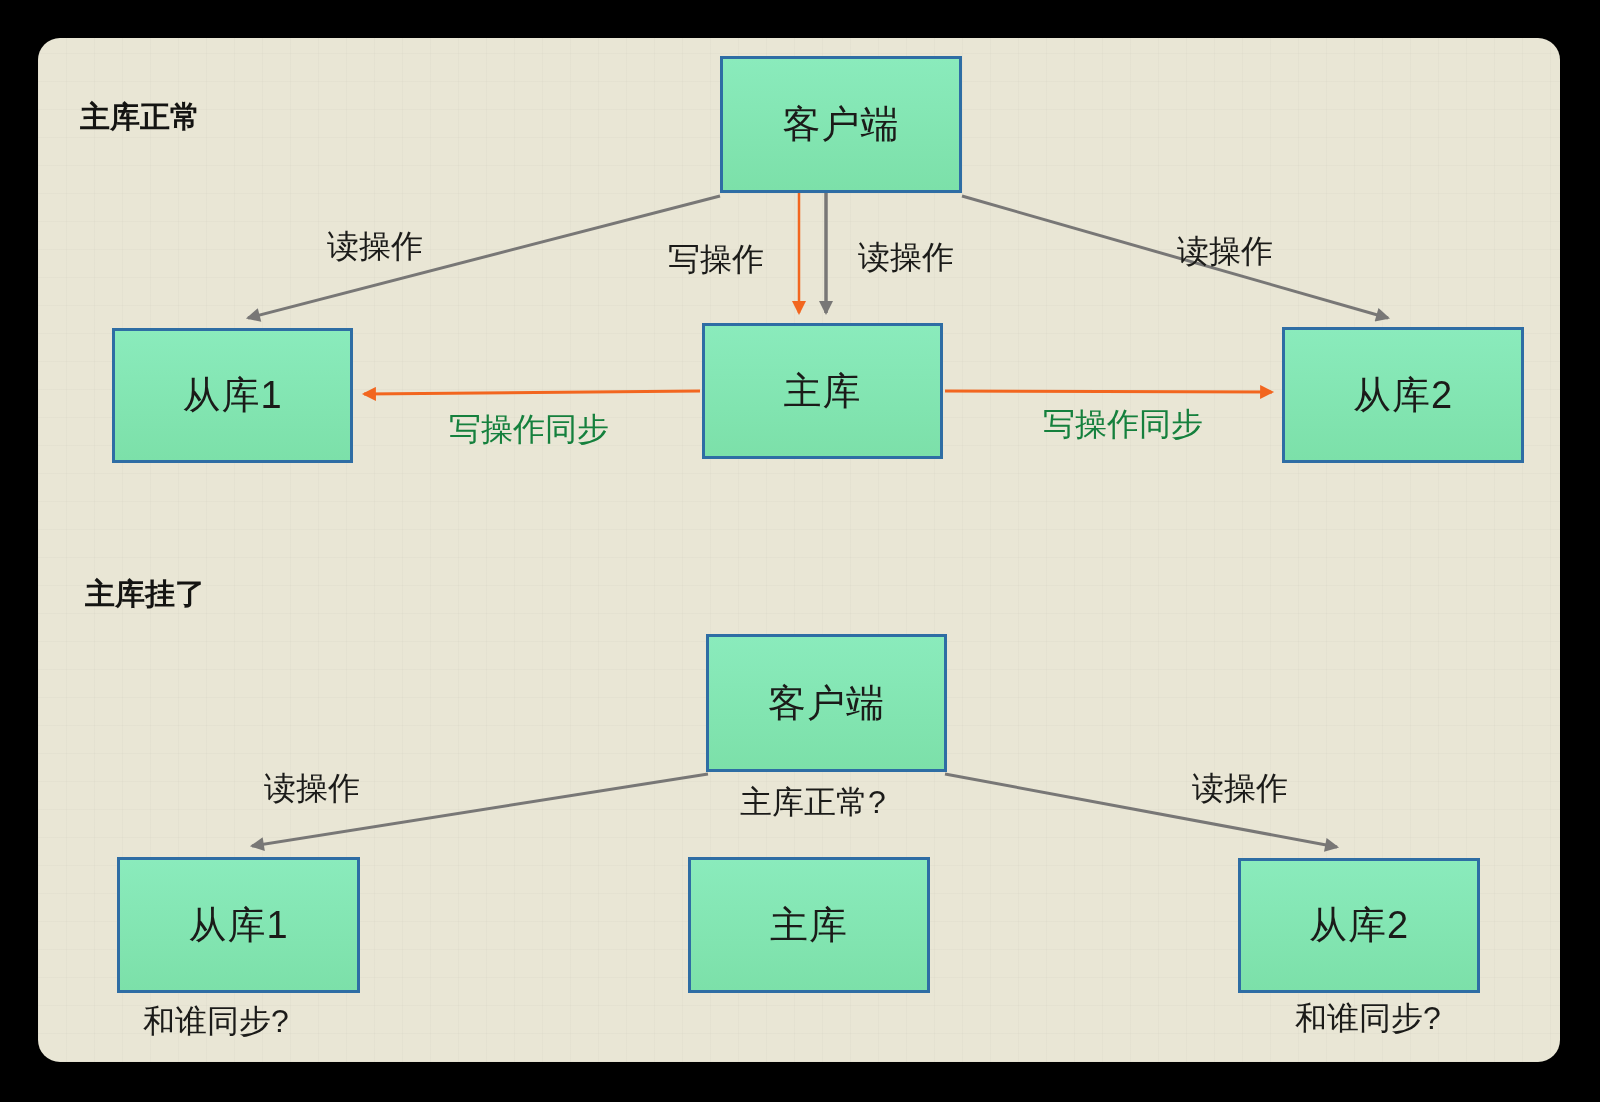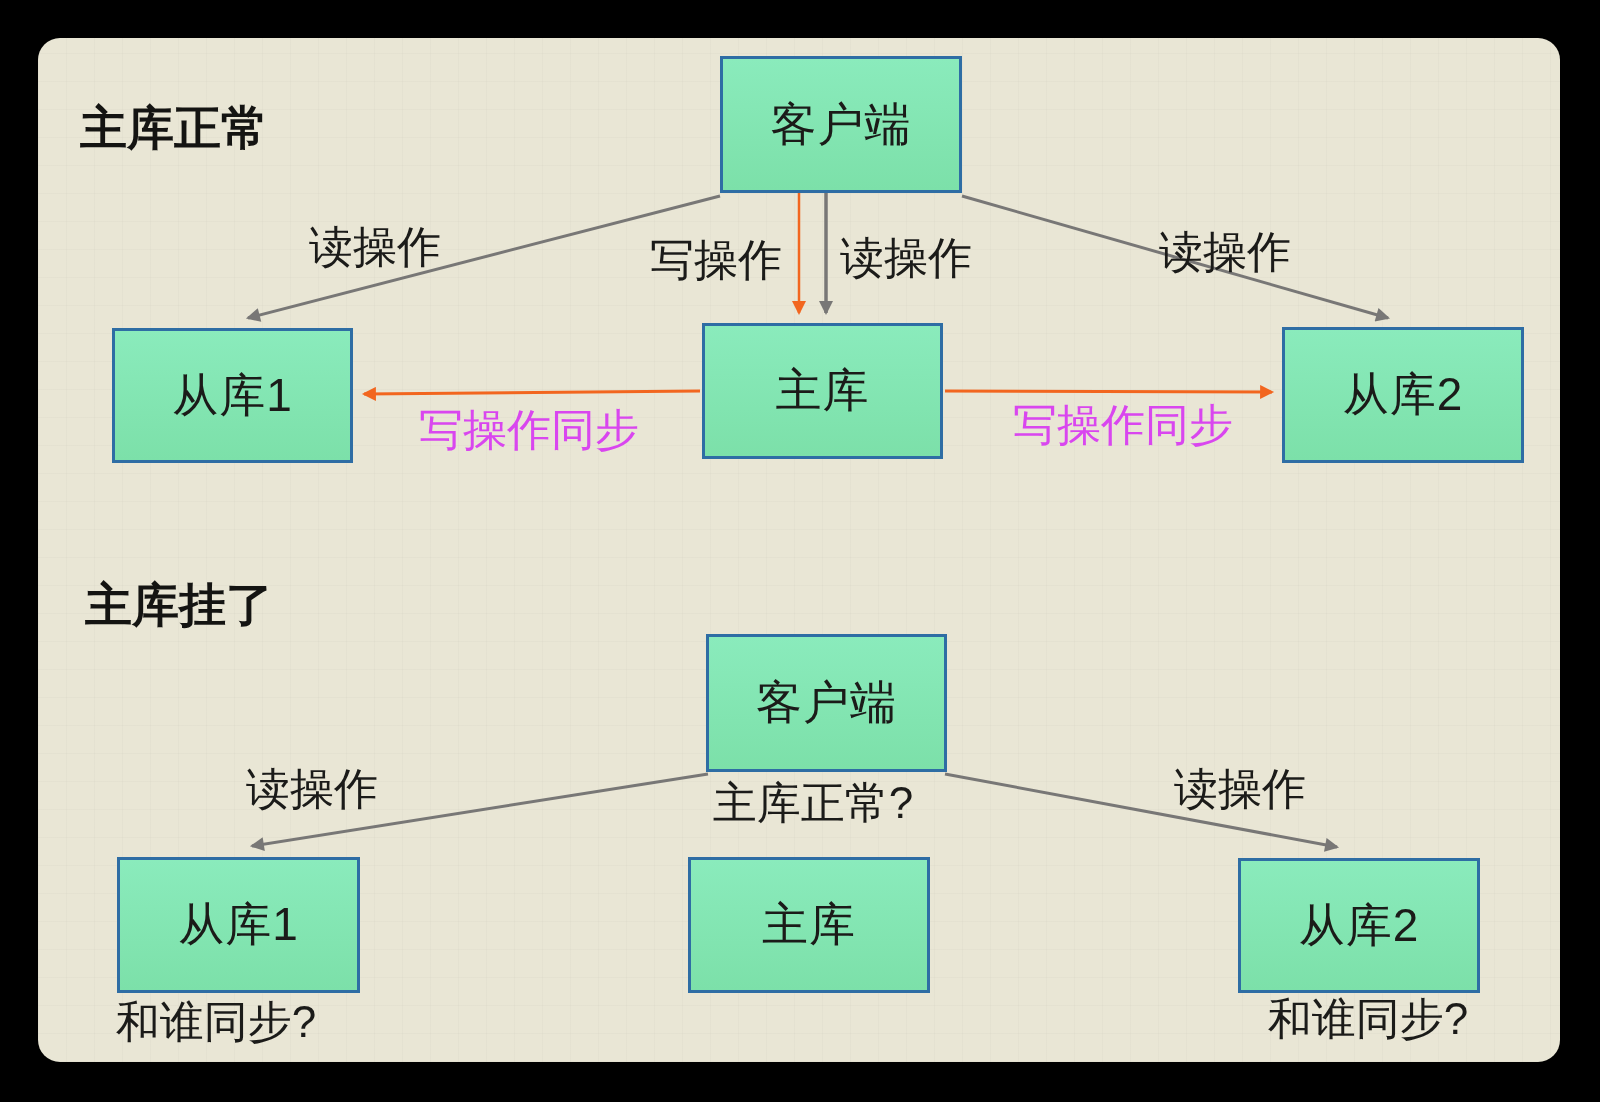--- a/index.html
+++ b/index.html
@@ -8,25 +8,25 @@
   .panel{position:absolute;left:38px;top:38px;width:1522px;height:1024px;
          background:#E9E6D5;border-radius:22px;
          background-image:
            repeating-linear-gradient(0deg, rgba(0,0,0,0.018) 0 1px, transparent 1px 28px),
            repeating-linear-gradient(90deg, rgba(0,0,0,0.018) 0 1px, transparent 1px 28px);
          box-shadow:4px 6px 12px rgba(0,0,0,0.55);}
   .arrows{position:absolute;left:0;top:0;width:1600px;height:1102px;pointer-events:none;}
   .node{position:absolute;display:flex;align-items:center;justify-content:center;
         background:linear-gradient(180deg,#8AEBBC 0%,#7CE0A9 100%);
         border:3px solid #2E6DA4;box-sizing:border-box;
-        font-size:46px;color:#1B1B19;letter-spacing:1px;}
-  .stitle{position:absolute;font-size:47px;font-weight:600;color:#141412;white-space:nowrap;}
-  .lbl{position:absolute;transform:translate(-50%,-50%);font-size:44px;color:#1B1B19;
+        font-size:38px;color:#1B1B19;letter-spacing:1px;}
+  .stitle{position:absolute;font-size:30px;font-weight:600;color:#141412;white-space:nowrap;}
+  .lbl{position:absolute;transform:translate(-50%,-50%);font-size:32px;color:#1B1B19;
        white-space:nowrap;}
-  .lbl.orange{color:#d946ef;}
+  .lbl.orange{color:#15803d;}
   
   .n-c1{left:720px;top:56px;width:242px;height:137px;}
   .n-m1{left:702px;top:323px;width:241px;height:136px;}
   .n-s11{left:112px;top:328px;width:241px;height:135px;}
   .n-s12{left:1282px;top:327px;width:242px;height:136px;}
   
   .n-c2{left:706px;top:634px;width:241px;height:138px;}
   .n-m2{left:688px;top:857px;width:242px;height:136px;}
   .n-s21{left:117px;top:857px;width:243px;height:136px;}
   .n-s22{left:1238px;top:858px;width:242px;height:135px;}

